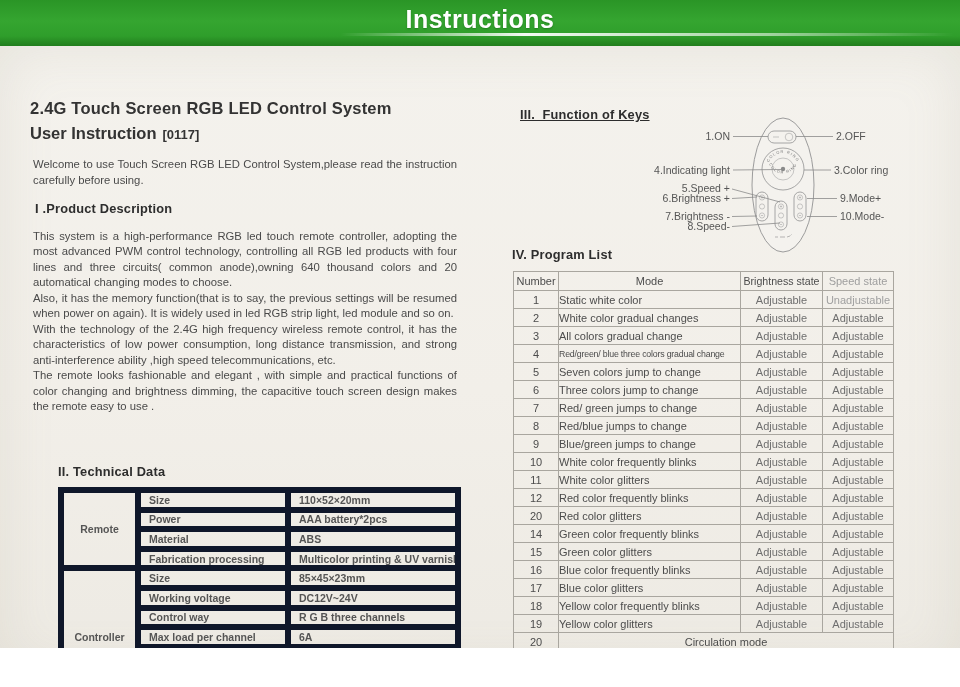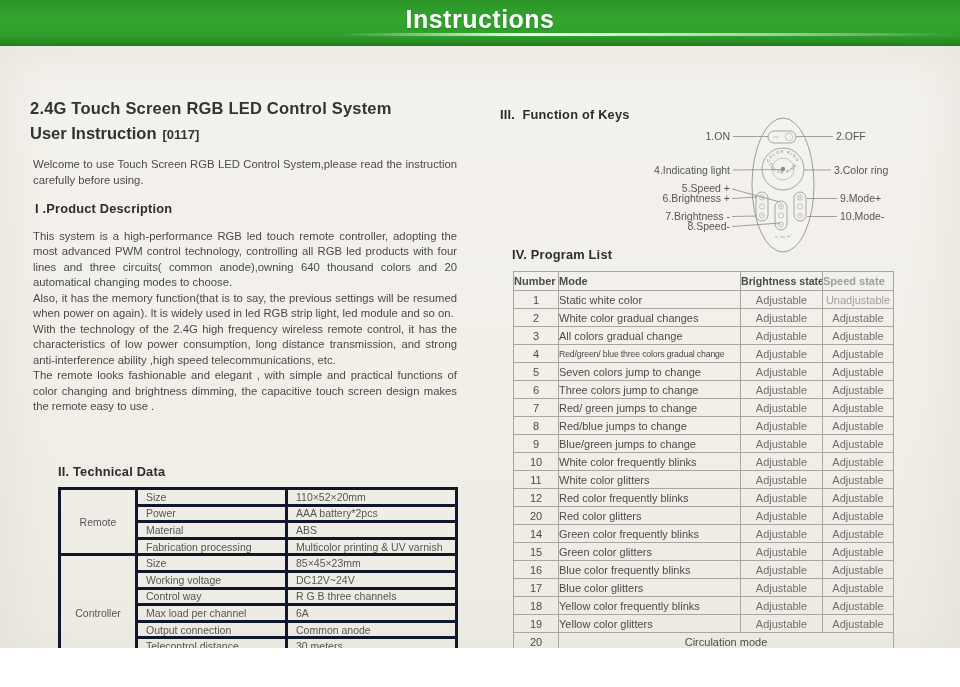--- a/index.html
+++ b/index.html
@@ -37,49 +37,49 @@
   .doc-title .code{font-size:13px;font-weight:bold;margin-left:6px;}
   .welcome{
     position:absolute;left:33px;top:157px;width:424px;
     font-size:11.3px;line-height:15.6px;text-align:justify;color:#4a4a4a;
   }
   .sec-heading{
     position:absolute;font-size:12.8px;font-weight:bold;color:#2d2d2d;white-space:pre;letter-spacing:.2px;
   }
   #h1{left:35px;top:201px;}
   #h2{left:58px;top:464px;}
-  #h3{left:500px;top:107px;}
+  #h3{left:520px;top:107px;text-decoration:underline;}
   #h4{left:512px;top:247px;}
   .description{
     position:absolute;left:33px;top:229px;width:424px;
     font-size:11.3px;line-height:15.45px;text-align:justify;color:#4a4a4a;
   }
   .description p{margin:0;}
   
   .tech-table{
     position:absolute;left:58px;top:487px;width:397px;
     border-collapse:collapse;table-layout:fixed;
     font-size:10.5px;color:#555;
   }
   .tech-table td{
-    border:3px solid #0f172a;height:13.6px;padding:0 0 0 8px;
-    white-space:nowrap;overflow:hidden;
+    border:6px solid #0f172a;height:13.6px;padding:0 0 0 8px;
+    white-space:nowrap;overflow:hidden;font-weight:bold;
   }
   .tech-table td.group{text-align:center;padding:0;color:#555;}
   .tech-table col.c-group{width:77px;}
   .tech-table col.c-prop{width:150px;}
   .tech-table col.c-val{width:170px;}
   
   .prog-table{
     position:absolute;left:513px;top:271px;width:380px;
     border-collapse:collapse;table-layout:fixed;
     font-size:11px;color:#4c4c4c;
   }
   .prog-table th,.prog-table td{border:1px solid #a9a69f;height:17px;padding:0;overflow:hidden;}
-  .prog-table th{font-weight:bold;font-size:11px;text-align:left;height:18px;white-space:nowrap;}
+  .prog-table th{font-weight:normal;font-size:11px;text-align:center;height:18px;white-space:nowrap;}
   .prog-table th.th-bright{font-size:10.6px;}
   .prog-table th.faint{color:#9e9e9e;}
   .prog-table td.num{text-align:center;}
   .prog-table td.mode{text-align:left;padding-left:0;white-space:nowrap;}
   .prog-table td.mode.condensed{font-size:8.8px;letter-spacing:-.2px;}
   .prog-table td.state{text-align:center;color:#6f6f6f;}
   .prog-table td.state.faint{color:#a0a0a0;}
   .prog-table td.circ{text-align:center;}
   .prog-table col.c-num{width:45px;}
   .prog-table col.c-mode{width:182px;}

